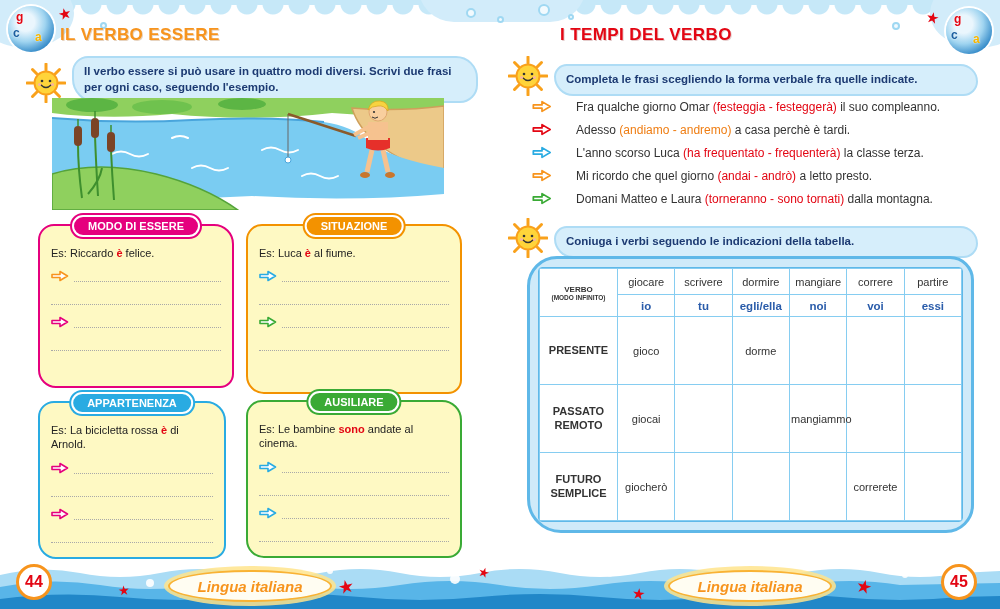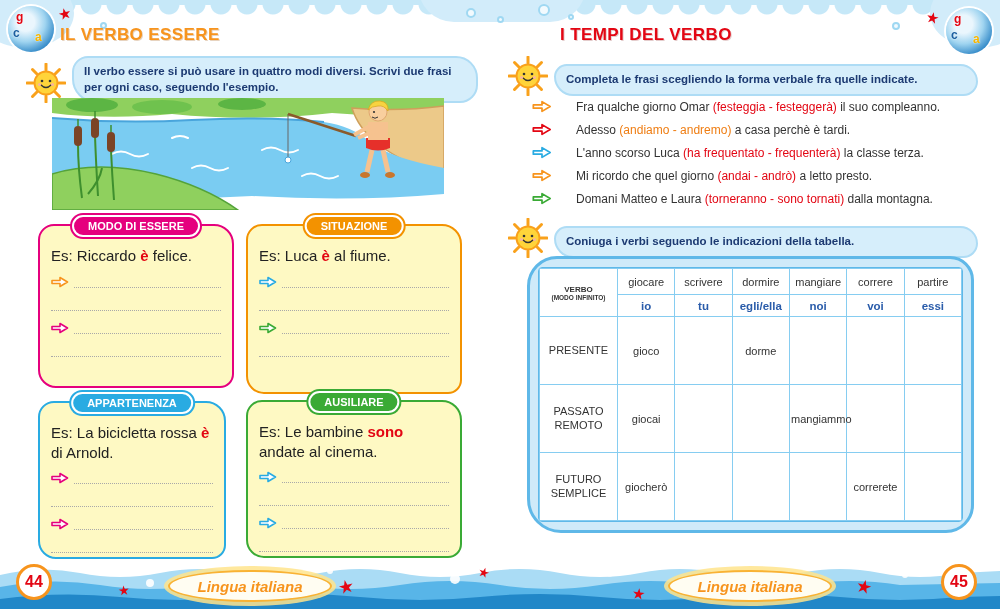--- a/index.html
+++ b/index.html
@@ -48,21 +48,21 @@
   .scene{position:absolute;top:98px;left:52px;width:392px;height:112px}
   .wavy-box{position:absolute;background:#fef9c3;border:2px solid;border-radius:16px 20px 14px 18px;padding:20px 11px 8px}
   .bx-magenta{border-color:#e5007e}.bx-orange{border-color:#f39200}
   .bx-blue{border-color:#29abe2}.bx-green{border-color:#3aaa35}
   .box-pill{position:absolute;top:-11px;left:50%;transform:translateX(-50%);color:#fff;font-size:11px;
     font-weight:bold;padding:3px 14px;border-radius:11px;border:2px solid #fff;white-space:nowrap}
   .pill-magenta{background:#e5007e;box-shadow:0 0 0 2px #e5007e}
   .pill-orange{background:#f39200;box-shadow:0 0 0 2px #f39200}
   .pill-blue{background:#29abe2;box-shadow:0 0 0 2px #29abe2}
   .pill-green{background:#3aaa35;box-shadow:0 0 0 2px #3aaa35}
-  .box-example{font-size:15px;color:#222;margin-bottom:8px;line-height:1.3}
+  .box-example{font-size:11px;color:#222;margin-bottom:8px;line-height:1.3}
   .verb-red{color:#e30613;font-weight:bold}
   .write-row{display:flex;align-items:flex-end;height:14px;margin-bottom:9px}
   .write-row .block-arrow{margin-right:5px;line-height:0}
   .dotted{flex:1;border-bottom:1.6px dotted #a9a9a9;height:100%}
   .c-orange{color:#f7941d}.c-magenta{color:#e5007e}.c-blue{color:#29abe2}.c-green{color:#3aaa35}.c-red{color:#e30613}
 
   
   .sentences{position:absolute;top:100px;left:532px;width:452px}
   .sentence{display:flex;align-items:center;gap:24px;height:13px;margin-bottom:10px;font-size:12px;color:#333}
   .sentence .block-arrow{line-height:0;flex:0 0 auto}
@@ -72,21 +72,21 @@
     border:3px solid #5fb8e8;border-radius:30px 24px 28px 34px;padding:8px;z-index:1}
   .table-inner{background:#fff;border:1.5px solid #5fb8e8;border-radius:4px}
   table.conj{border-collapse:collapse;width:100%;table-layout:fixed}
   table.conj td{border:1.2px solid #86cdf1;text-align:center;vertical-align:middle;padding:1px}
   .col-label{width:78px}
   .tr-verbs td{height:26px;font-size:11px;color:#333}
   .tr-pron td{height:22px;font-size:11.5px;font-weight:bold;color:#2a5caa}
   .tr-data td{height:68px;font-size:11px;color:#333}
   .corner{font-weight:bold;color:#2a5caa}
   .corner .l1{font-size:8px}.corner .l2{font-size:6.5px}
-  .rowlabel{font-weight:normal;font-size:10.5px;line-height:1.25}
+  .rowlabel{font-weight:bold;font-size:10.5px;line-height:1.25}
   .lbl-presente{color:#29abe2}.lbl-passato{color:#e30613}.lbl-futuro{color:#f7941d}
 </style>
 </head>
 <body>
 
 <div class="spread">
 
   <div class="top-line"></div>
   <div class="top-scallop"></div>
   <div class="cloud" style="left:418px;top:-14px;width:168px;height:36px;border-radius:0 0 60px 60px"></div>

